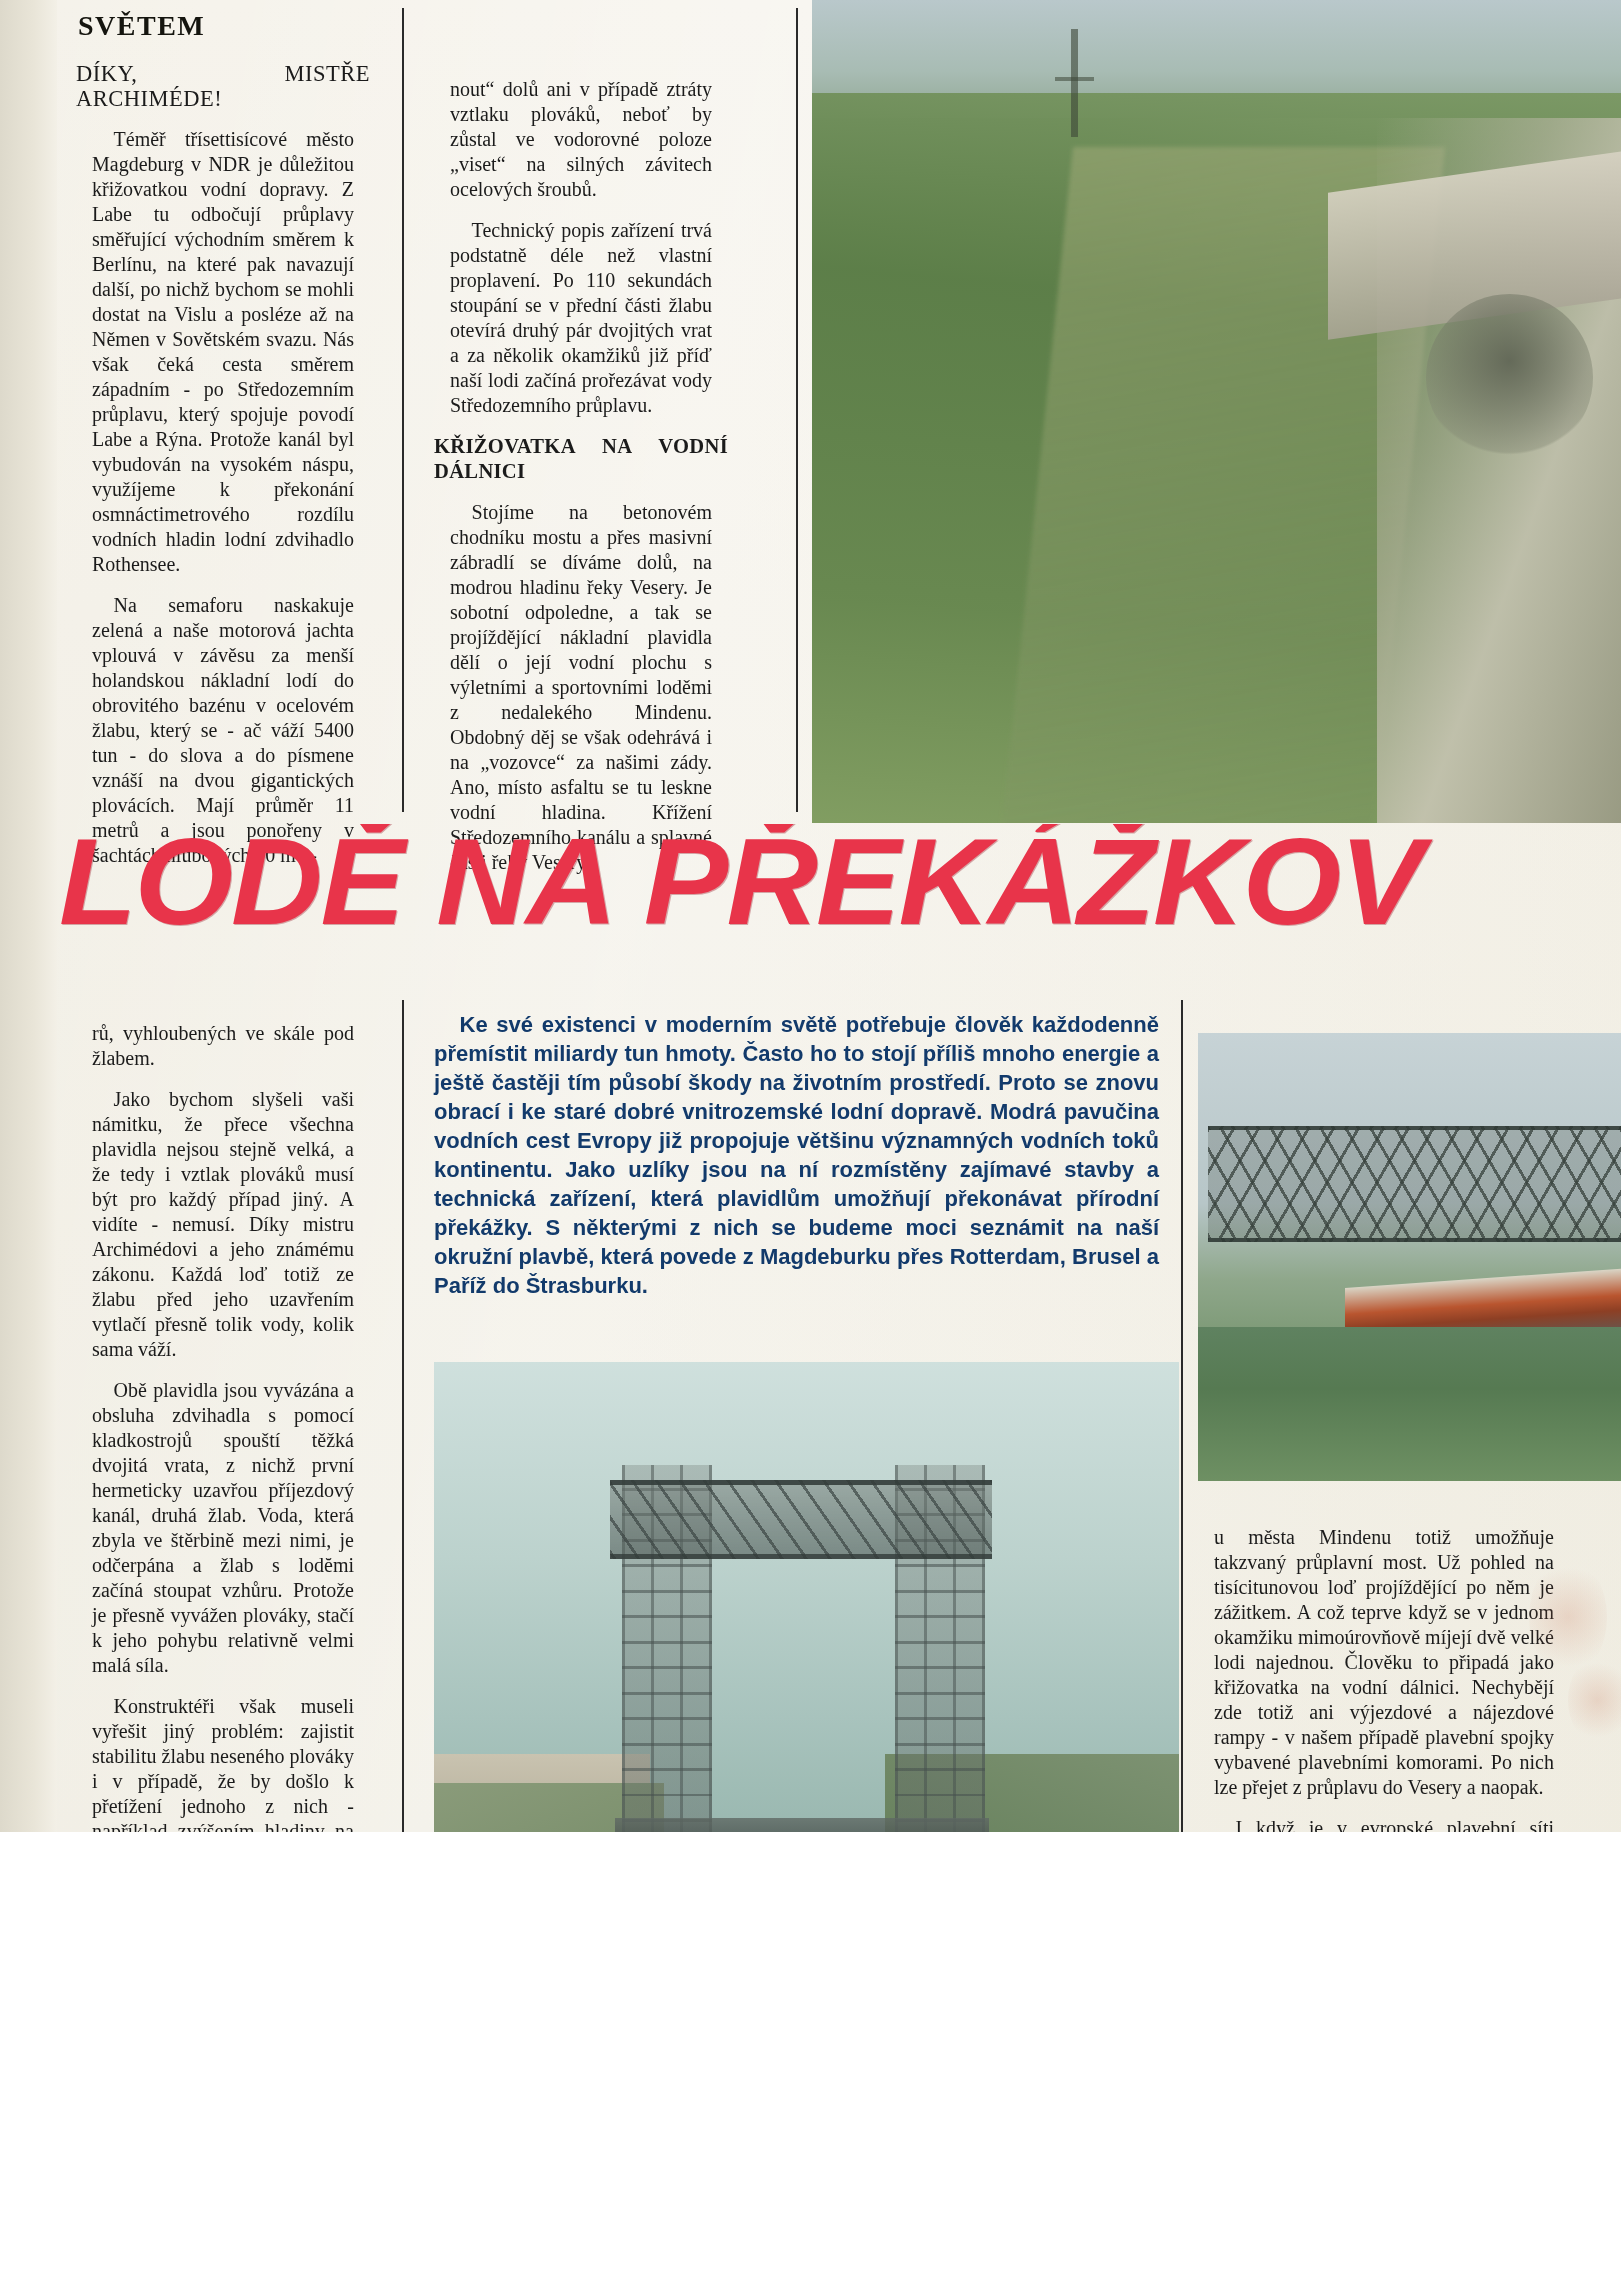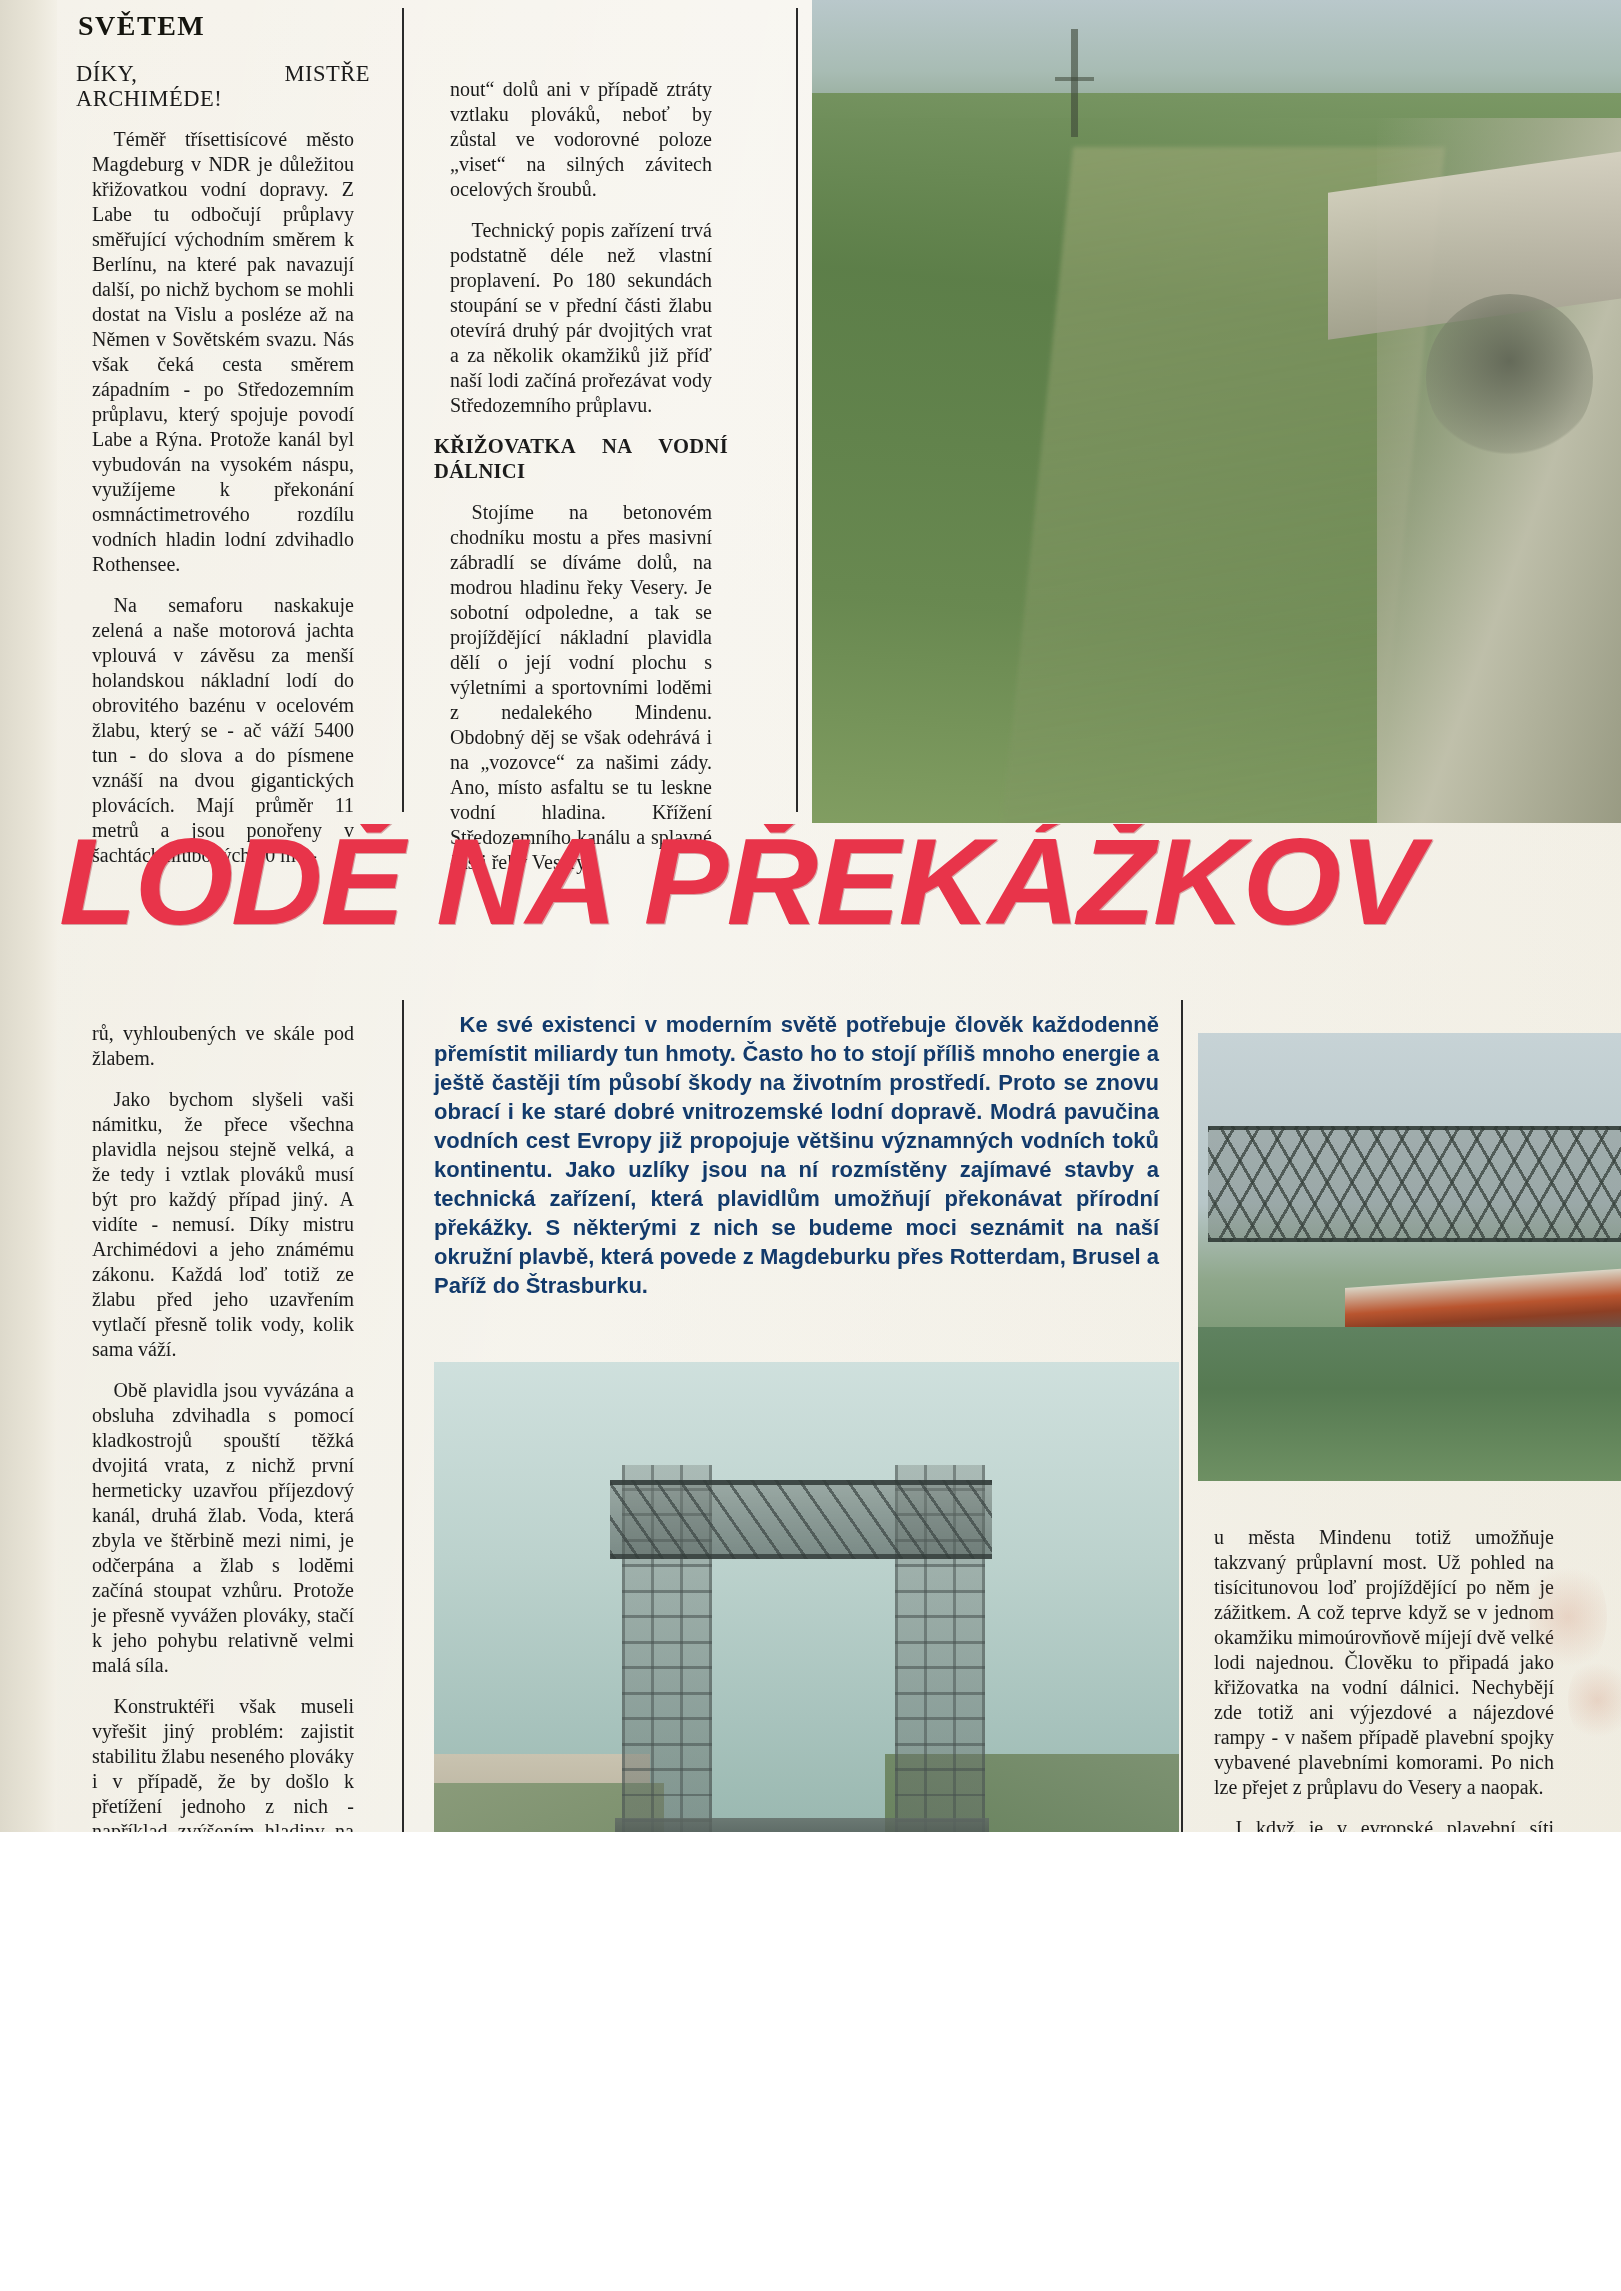--- a/index.html
+++ b/index.html
@@ -379,21 +379,21 @@
   <div class="col-rule" style="left:1181px; top:1000px; height:1240px;"></div>
 
   <div class="colA">
     <span class="lead">DÍKY, MISTŘE ARCHIMÉDE!</span>
     <p class="body">Téměř třísettisícové město Magdeburg v NDR je důležitou křižovatkou vodní dopravy. Z Labe tu odbočují průplavy směřující východním směrem k Berlínu, na které pak navazují další, po nichž bychom se mohli dostat na Vislu a posléze až na Němen v Sovětském svazu. Nás však čeká cesta směrem západním - po Středozemním průplavu, který spojuje povodí Labe a Rýna. Protože kanál byl vybudován na vysokém náspu, využíjeme k překonání osmnáctimetrového rozdílu vodních hladin lodní zdvihadlo Rothensee.</p>
     <p class="body">Na semaforu naskakuje zelená a naše motorová jachta vplouvá v závěsu za menší holandskou nákladní lodí do obrovitého bazénu v ocelovém žlabu, který se - ač váží 5400 tun - do slova a do písmene vznáší na dvou gigantických plovácích. Mají průměr 11 metrů a jsou ponořeny v šachtách hlubokých 70 met-</p>
   </div>
 
   <div class="colB">
     <p class="body noind">nout“ dolů ani v případě ztráty vztlaku plováků, neboť by zůstal ve vodorovné poloze „viset“ na silných závitech ocelových šroubů.</p>
-    <p class="body">Technický popis zařízení trvá podstatně déle než vlastní proplavení. Po 180 sekundách stoupání se v přední části žlabu otevírá druhý pár dvojitých vrat a za několik okamžiků již příď naší lodi začíná prořezávat vody Středozemního průplavu.</p>
+    <p class="body">Technický popis zařízení trvá podstatně déle než vlastní proplavení. Po 110 sekundách stoupání se v přední části žlabu otevírá druhý pár dvojitých vrat a za několik okamžiků již příď naší lodi začíná prořezávat vody Středozemního průplavu.</p>
     <p class="subhead">KŘIŽOVATKA NA VODNÍ DÁLNICI</p>
     <p class="body">Stojíme na betonovém chodníku mostu a přes masivní zábradlí se díváme dolů, na modrou hladinu řeky Vesery. Je sobotní odpoledne, a tak se projíždějící nákladní plavidla dělí o její vodní plochu s výletními a sportovními loděmi z nedalekého Mindenu. Obdobný děj se však odehrává i na „vozovce“ za našimi zády. Ano, místo asfaltu se tu leskne vodní hladina. Křížení Středozemního kanálu a splavné části řeky Vesery</p>
   </div>
 
   <div class="masthead">
     <div class="masthead-text">LODĚ NA PŘEKÁŽKOV</div>
   </div>
 
   <div class="colC">
     <p class="body noind">rů, vyhloubených ve skále pod žlabem.</p>

